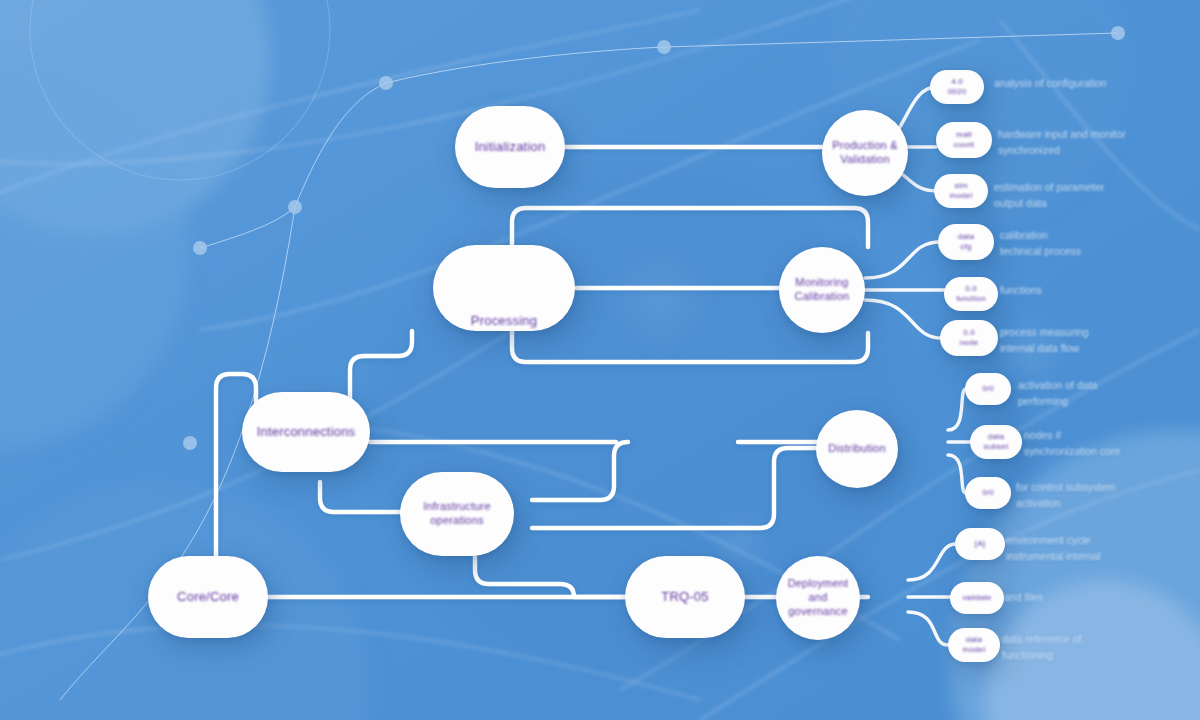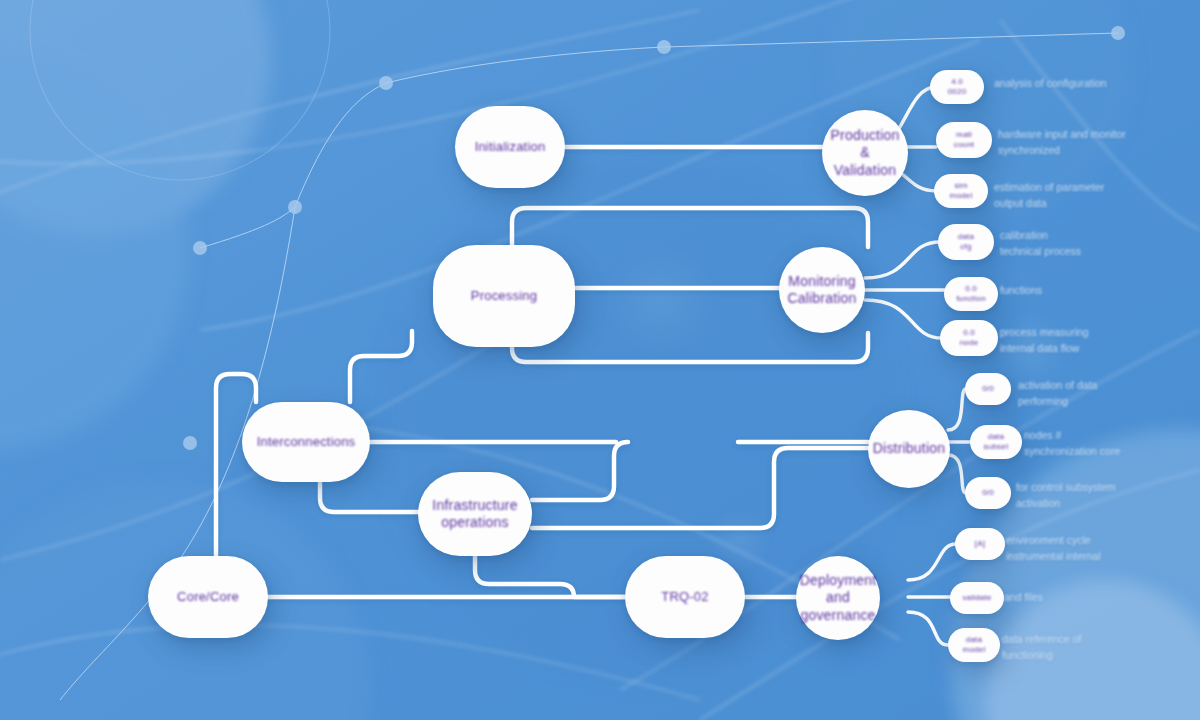--- a/index.html
+++ b/index.html
@@ -26,21 +26,21 @@
   .node .lbl{
     color:#4c1d95;
     line-height:1.25;
     letter-spacing:.2px;
     filter:blur(0.9px);
     opacity:.92;
     white-space:pre-line;
     font-weight:400;
   }
   .big .lbl{font-size:13px;}
-  .mid .lbl{font-size:14px;}
+  .mid .lbl{font-size:11px;}
   .pill .lbl{font-size:8px;filter:blur(1.1px);}
   .leaftext{
     position:absolute;
     color:#cfe2f6;
     font-size:10.5px;
     line-height:1.5;
     filter:blur(1.15px);
     white-space:pre-line;
     opacity:.95;
     text-shadow:0 1px 2px rgba(40,90,150,.25);
@@ -169,48 +169,48 @@
       <path d="M908,580 C942,580 935,544 956,544"></path>
       <path d="M908,597 H950"></path>
       <path d="M908,612 C940,612 930,645 948,645"></path>
     </g>
   </svg>
 
   <div id="nodes">
       <div class="node big" style="left: 455px; top: 106px; width: 110px; height: 82px; border-radius: 41px;">
         <span class="lbl">Initialization</span>
       </div>
-      <div class="node big" style="left: 433px; top: 245px; width: 142px; height: 102px; border-radius: 43px;">
+      <div class="node big" style="left: 433px; top: 245px; width: 142px; height: 86px; border-radius: 43px; align-items: flex-end;">
         <span class="lbl">Processing</span>
       </div>
-      <div class="node big" style="left: 242px; top: 402px; width: 128px; height: 80px; border-radius: 40px;">
+      <div class="node big" style="left: 242px; top: 392px; width: 128px; height: 80px; border-radius: 40px;">
         <span class="lbl">Interconnections</span>
       </div>
-      <div class="node mid" style="left: 418px; top: 472px; width: 114px; height: 84px; border-radius: 42px;">
+      <div class="node mid" style="left: 400px; top: 472px; width: 114px; height: 84px; border-radius: 42px;">
         <span class="lbl">Infrastructure
 operations</span>
       </div>
       <div class="node big" style="left: 148px; top: 556px; width: 120px; height: 82px; border-radius: 41px;">
         <span class="lbl">Core/Core</span>
       </div>
       <div class="node big" style="left: 625px; top: 556px; width: 120px; height: 82px; border-radius: 41px;">
-        <span class="lbl">TRQ-02</span>
+        <span class="lbl">TRQ-05</span>
       </div>
       <div class="node mid" style="left: 822px; top: 110px; width: 86px; height: 86px; border-radius: 50%;">
         <span class="lbl">Production &amp;
 Validation</span>
       </div>
       <div class="node mid" style="left: 779px; top: 247px; width: 86px; height: 86px; border-radius: 50%;">
         <span class="lbl">Monitoring
 Calibration</span>
       </div>
-      <div class="node mid" style="left: 868px; top: 410px; width: 82px; height: 78px; border-radius: 50%;">
+      <div class="node mid" style="left: 816px; top: 410px; width: 82px; height: 78px; border-radius: 50%;">
         <span class="lbl">Distribution</span>
       </div>
-      <div class="node mid" style="left: 796px; top: 556px; width: 84px; height: 84px; border-radius: 50%;">
+      <div class="node mid" style="left: 776px; top: 556px; width: 84px; height: 84px; border-radius: 50%;">
         <span class="lbl">Deployment
 and governance</span>
       </div>
       <div class="node pill" style="left: 930px; top: 70px; width: 54px; height: 34px; border-radius: 17px;">
         <span class="lbl">4.0
 0020</span>
       </div>
       <div class="leaftext" style="left: 994px; top: 76px;">analysis of configuration</div>
       <div class="node pill" style="left: 936px; top: 122px; width: 56px; height: 36px; border-radius: 18px;">
         <span class="lbl">matl

